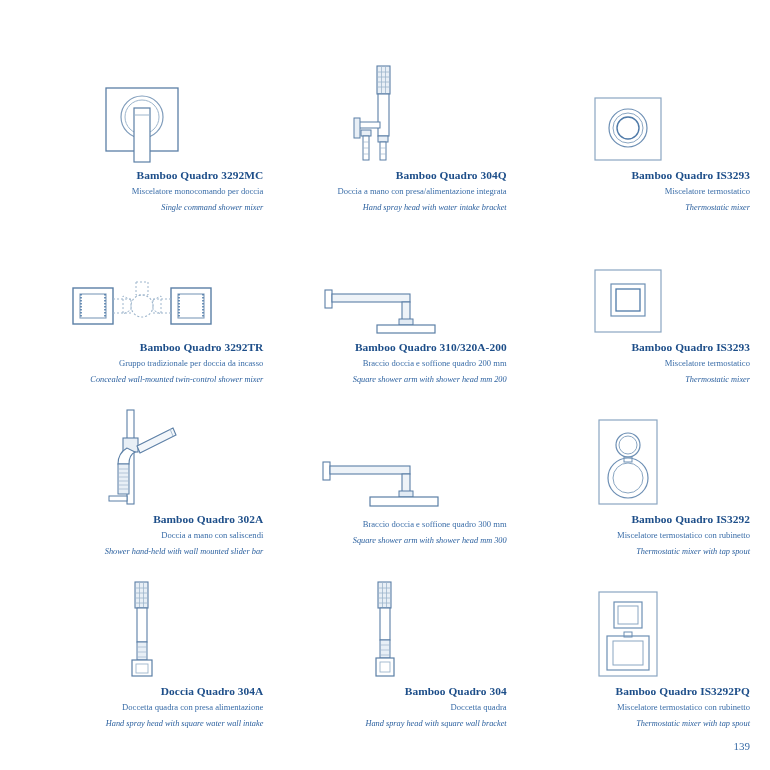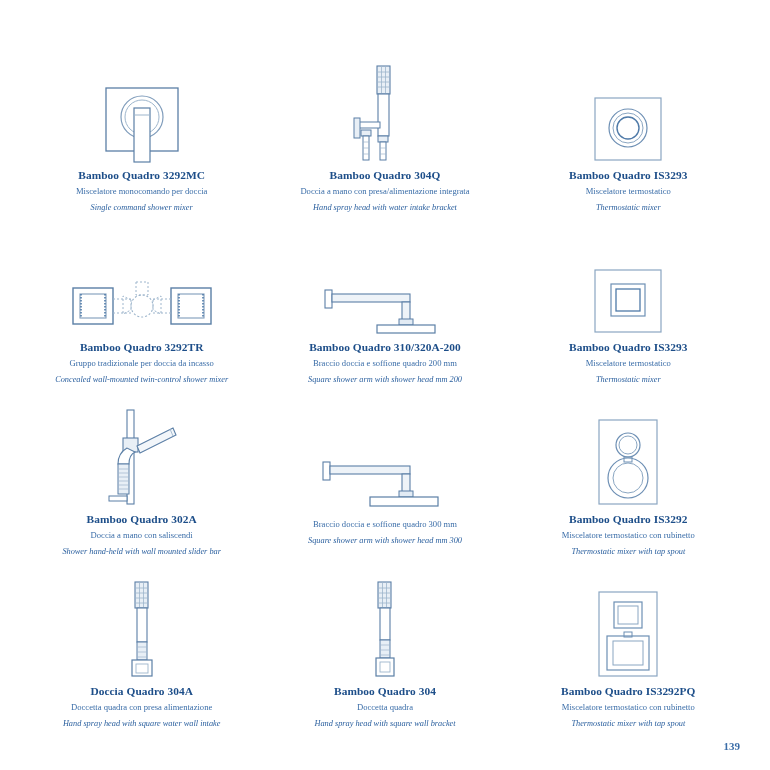--- a/index.html
+++ b/index.html
@@ -64,21 +64,21 @@
   .art {
     height: 108px;
     width: 100%;
     display: flex;
     align-items: flex-end;
     justify-content: center;
     padding-bottom: 2px;
   }
   .art svg { display: block; overflow: visible; }
 
-  .caption { width: 100%; text-align: center; line-height: 1.0; }
+  .caption { width: 100%; text-align: right; line-height: 1.0; }
 
   .p-title {
     font-size: 11.4px;
     font-weight: bold;
     color: #1d4e89;
     letter-spacing: 0.05px;
     margin-bottom: 5px;
     white-space: nowrap;
   }
   .p-it {
@@ -92,25 +92,24 @@
     font-size: 8.3px;
     font-style: italic;
     font-weight: normal;
     color: #2a5f9e;
     white-space: nowrap;
   }
 
   
   #page-number {
     position: absolute;
-    right: 30px;
+    right: 20px;
     bottom: 18px;
     font-size: 11px;
     color: #3a6da8;
-    font-weight: bold;
   }
 </style>
 </head>
 <body>
 
 <div id="page">
 
 
   <div id="grid">
 

